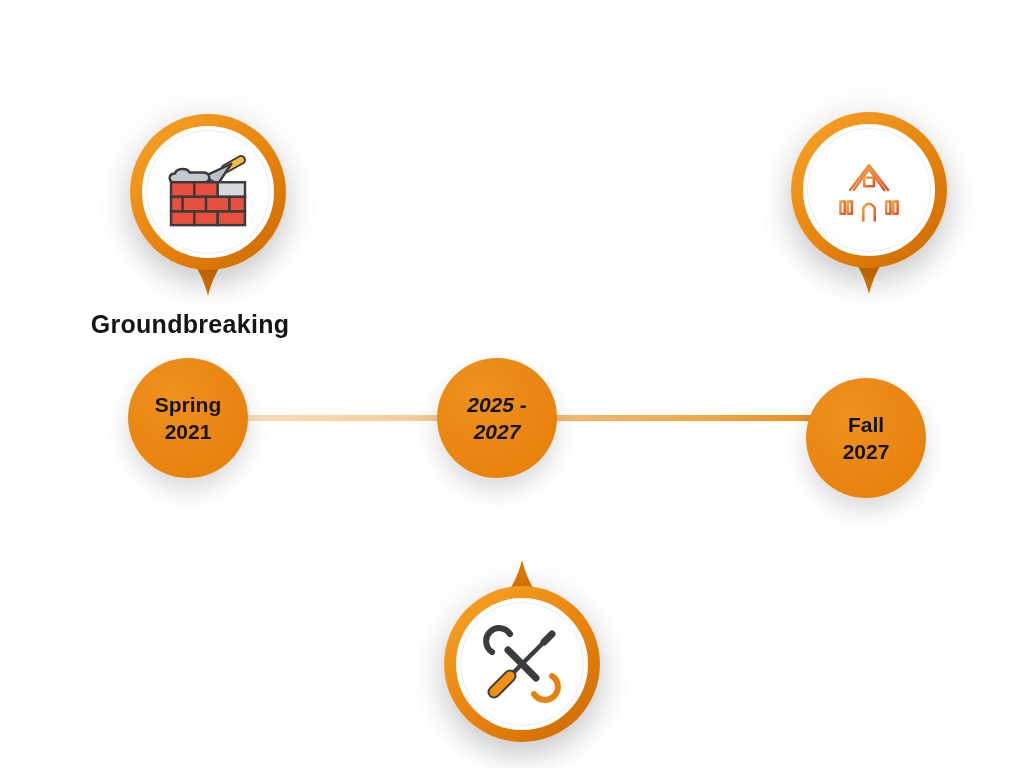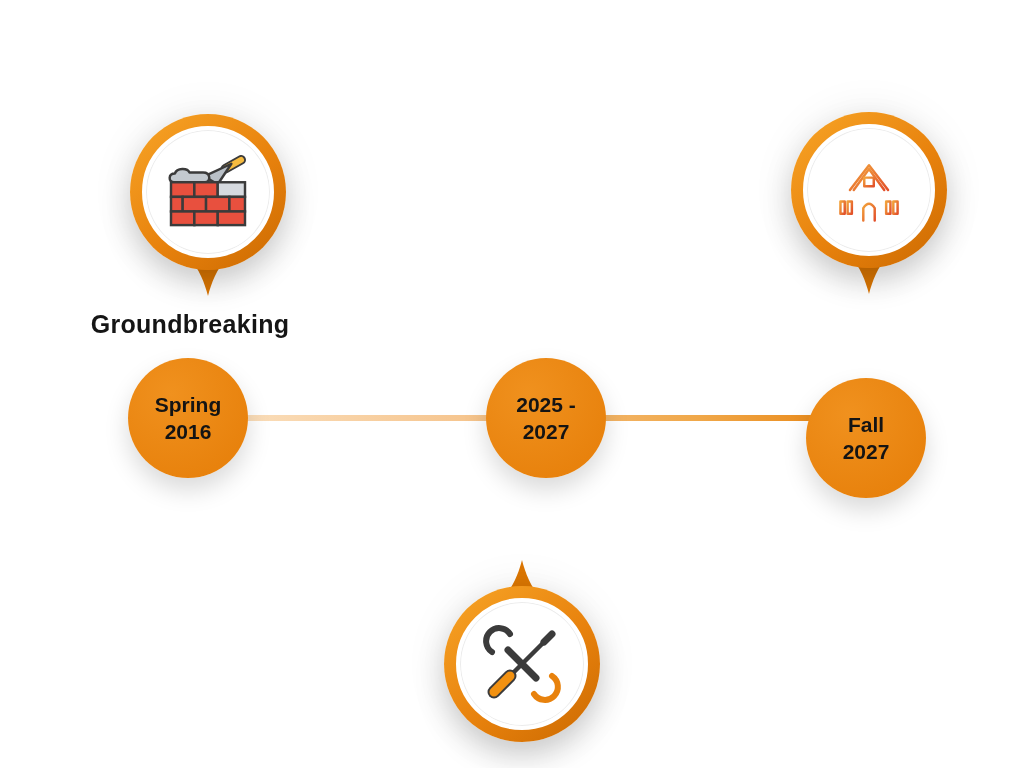--- a/index.html
+++ b/index.html
@@ -70,24 +70,24 @@
             <rect x="30" y="58" width="24" height="14" fill="#e8503e"></rect>
             <rect x="54" y="58" width="28" height="14" fill="#e8503e"></rect>
           </g>
         </svg>
       </div>
     </div>
   </div>
   <div class="title" style="left:12px; top:310px;">Groundbreaking</div>
   <div class="date-circle" style="left:100px; top:358px;">
     <div>Spring</div>
-    <div>2016</div>
+    <div>2021</div>
   </div>
 
-  <div class="date-circle" style="left:458px; top:358px;">
+  <div class="date-circle" style="left:409px; top:358px;font-style:italic;">
     <div>2025 -</div>
     <div>2027</div>
   </div>
   <div class="pin pin-up" style="left:416px; top:566px;">
     <svg class="pointer" viewBox="0 0 48 42">
       <path d="M5 2 C15 12 21 28 24 40 C27 28 33 12 43 2 Z"></path>
     </svg>
     <div class="ring">
       <div class="inner">
         <svg class="icon" width="80" height="80" viewBox="0 0 80 80">

